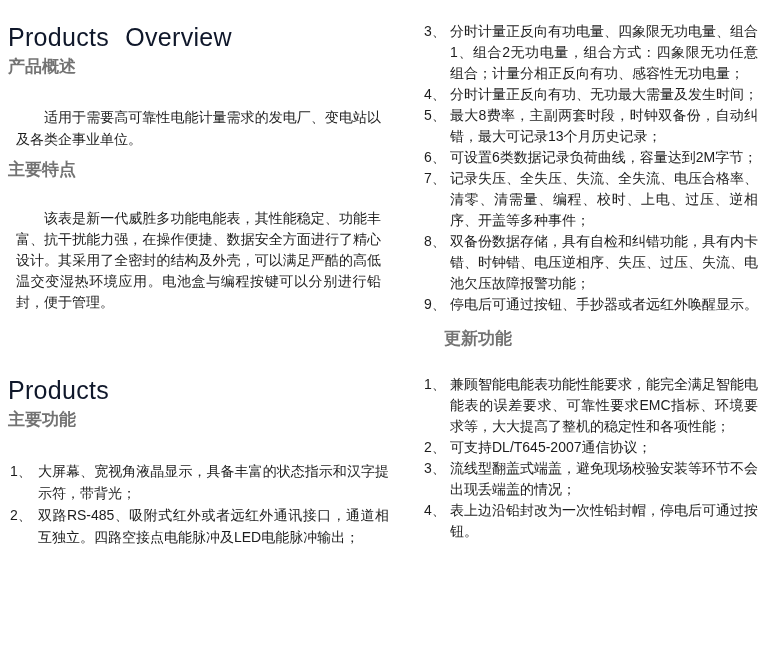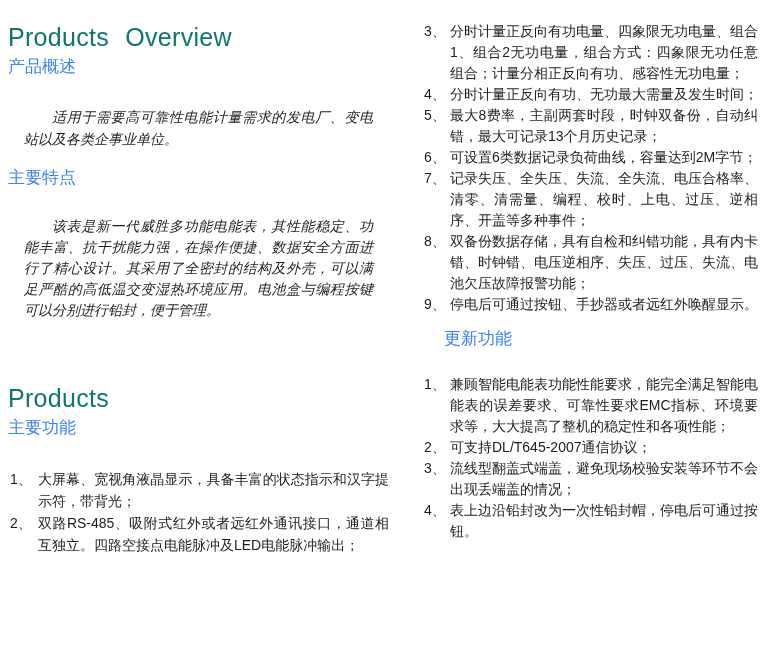--- a/index.html
+++ b/index.html
@@ -17,36 +17,35 @@
   .col-left  { left: 8px;   width: 381px; }
   .col-right { left: 424px; width: 334px; }
 
   h1.en {
     margin: 0;
     font-size: 25px;
     font-weight: 400;
     letter-spacing: 0.3px;
     word-spacing: 9px;
     line-height: 30px;
-    color: #0f766e;
+    color: #0f172a;
   }
   h2.zh {
     margin: 3px 0 0 0;
     font-size: 17px;
-    font-weight: 400;
+    font-weight: 700;
     line-height: 24px;
-    color: #3b82f6;
+    color: #737373;
   }
   p.body {
-    margin: 16px;
+    margin: 8px;
     font-size: 14px;
     line-height: 22px;
     text-align: justify;
     text-indent: 2em;
-    font-style: italic;
   }
   .list { margin: 0; }
   .li { display: flex; font-size: 14px; line-height: 22px; }
   .li .num { flex: none; }
   .li .txt { flex: 1; text-align: justify; }
 
   
   .sec-overview h1 { margin-top: 22px; }
   .sec-overview p  { margin-top: 27px; }
   .sec-char h1 { margin-top: 53px; }

